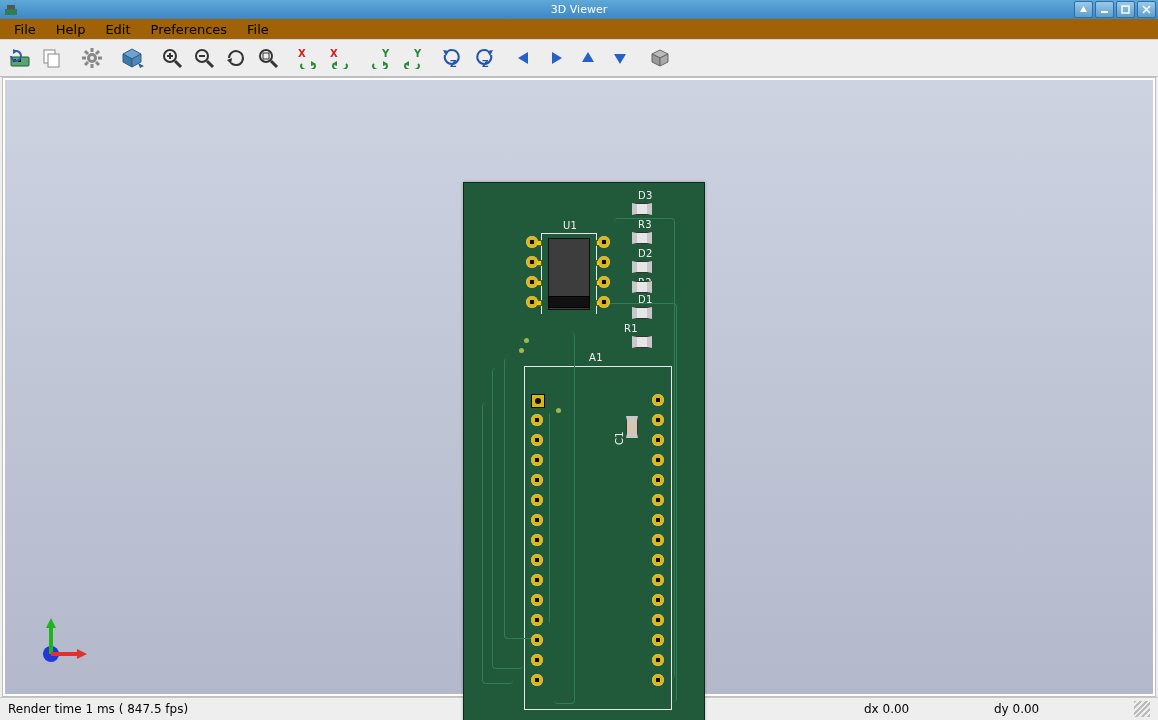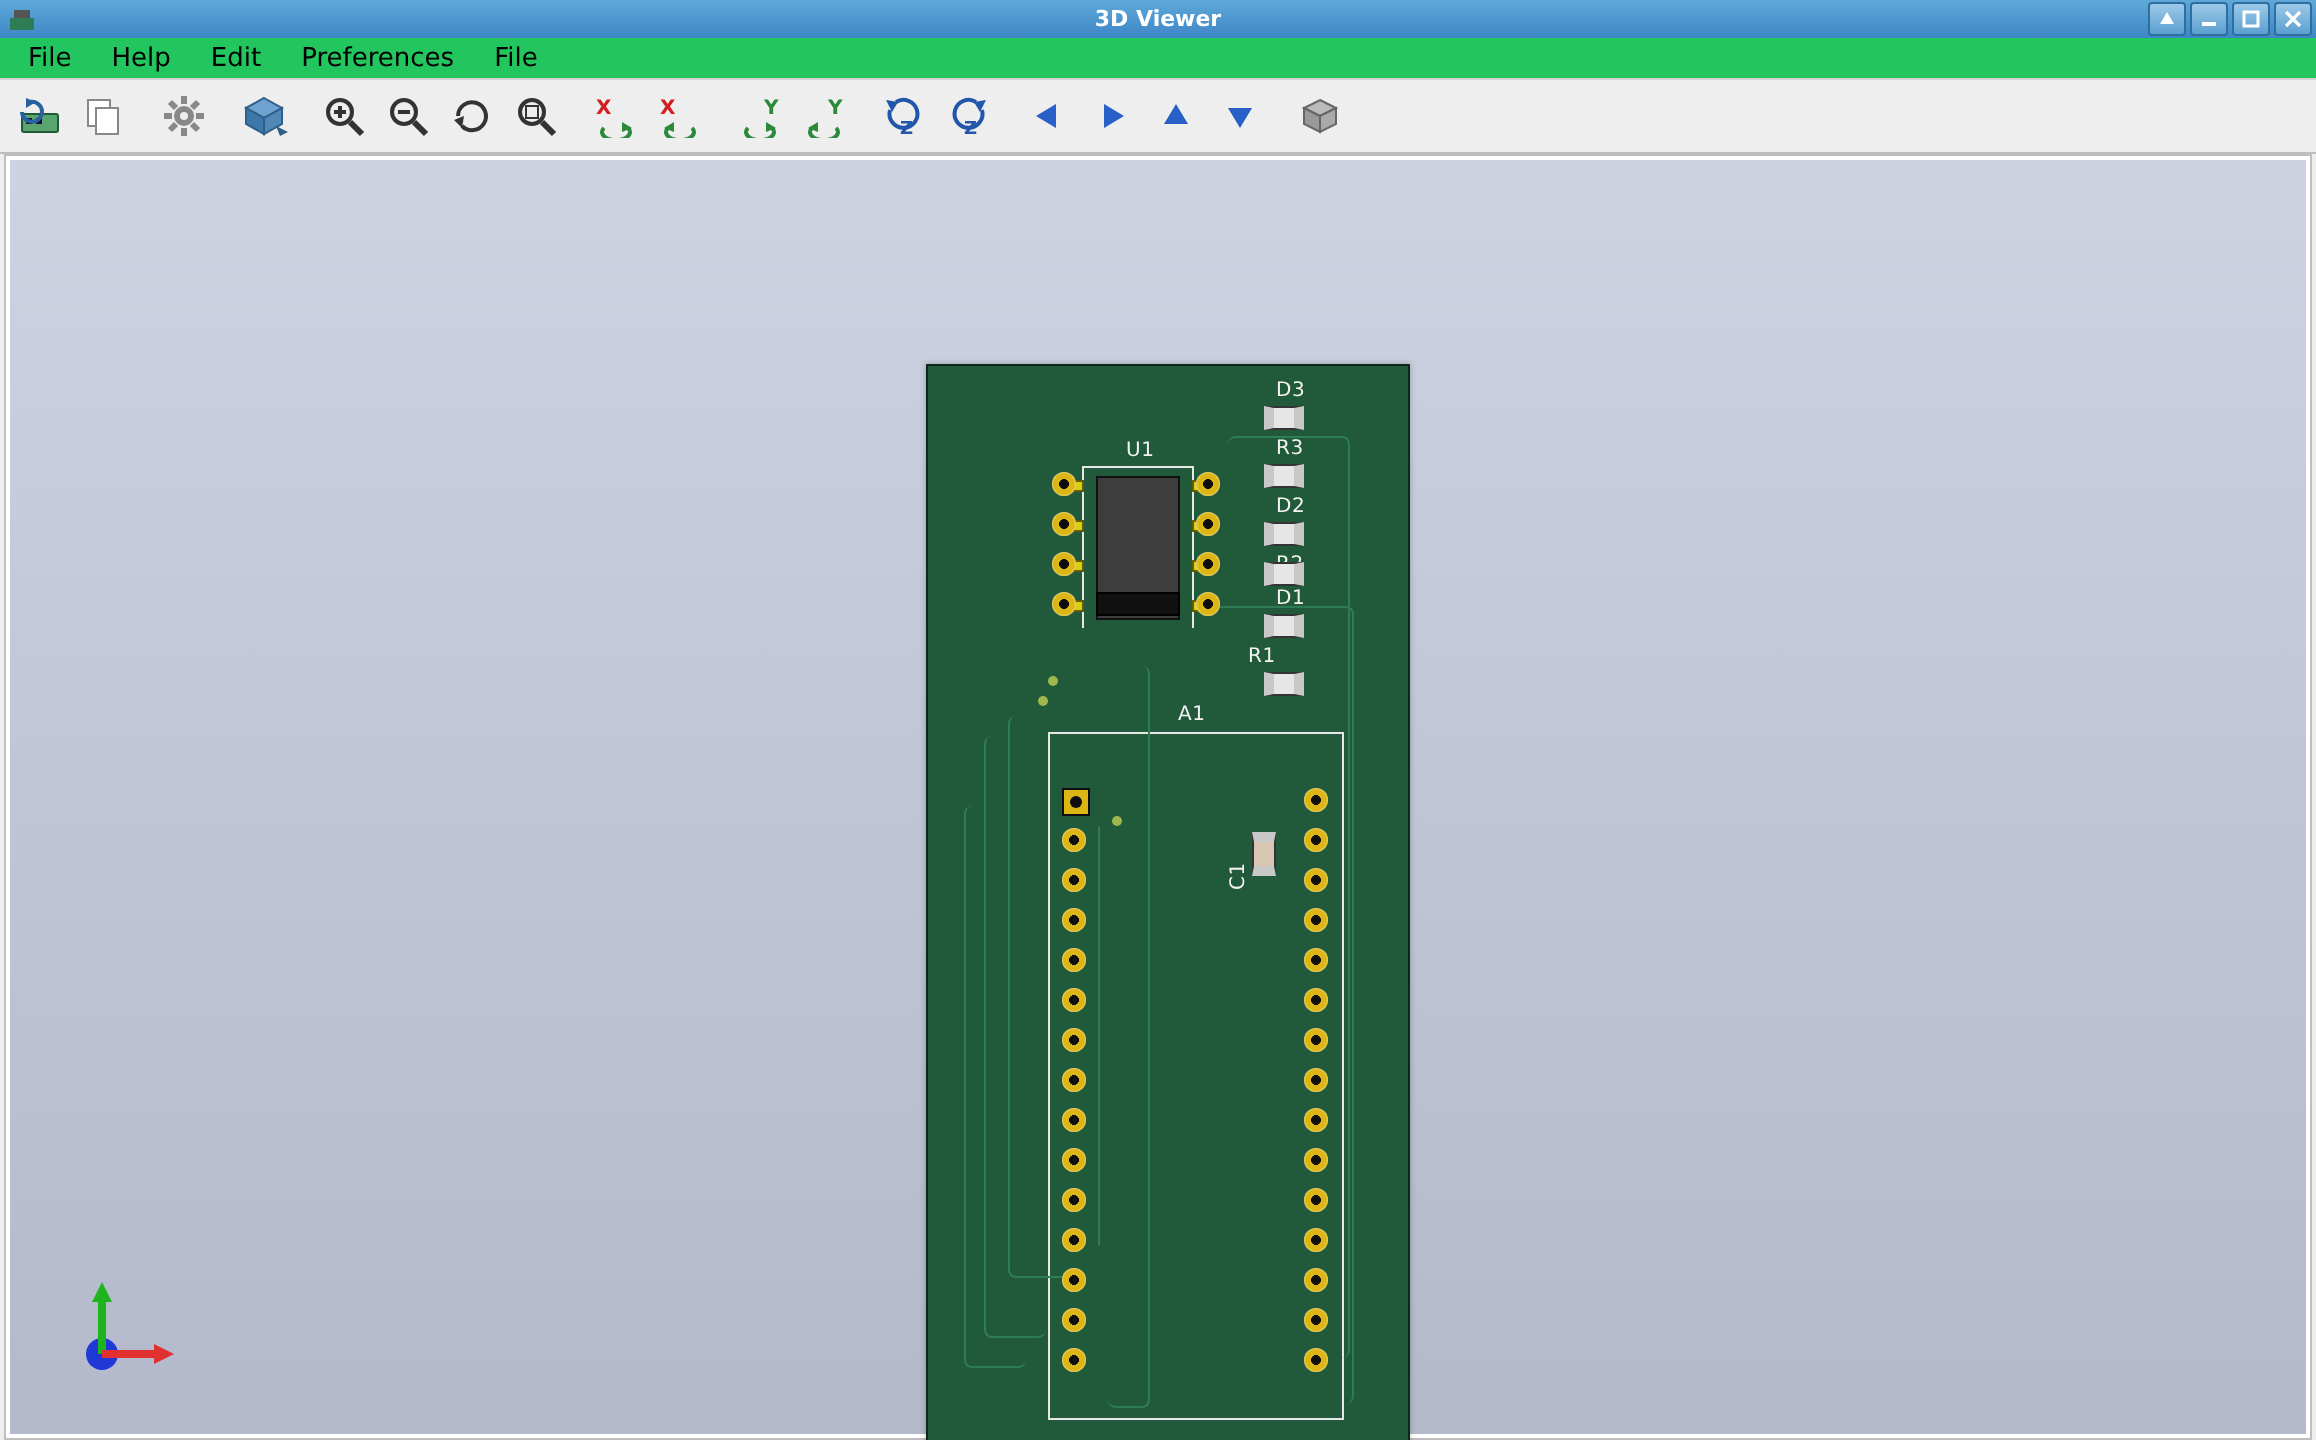--- a/index.html
+++ b/index.html
@@ -1,24 +1,24 @@
 <!DOCTYPE html>
 <html><head>
 <meta charset="utf-8">
 <style>
 html,body{margin:0;padding:0;height:100%;font-family:"DejaVu Sans","Segoe UI",Arial,sans-serif;font-size:12px;color:#000;background:#e8e8e8}
 .window{width:1158px;height:720px;display:flex;flex-direction:column;background:#eee;position:relative;overflow:hidden}
 .titlebar{height:19px;background:linear-gradient(#5fa9d8,#3d86c6);display:flex;align-items:center;color:#fff;font-size:11px;position:relative}
 .titlebar .app-ico{width:14px;height:14px;margin:0 4px;display:inline-block}
 .titlebar .app-ico svg{display:block}
-.titlebar .title{position:absolute;left:50%;transform:translateX(-50%);font-weight:bold}
+.titlebar .title{position:absolute;left:50%;transform:translateX(-50%);font-weight:normal}
 .titlebar .winbtns{position:absolute;right:2px;top:1px;display:flex;gap:2px}
 .titlebar .wbtn{width:17px;height:15px;background:linear-gradient(#9cc9e8,#5b9fd0);border:1px solid #2f6ea0;border-radius:2px;display:flex;align-items:center;justify-content:center}
 .titlebar .wbtn svg{display:block}
-.menubar{height:20px;background:#22c55e;display:flex;align-items:center;padding:0 4px;border-bottom:1px solid #d4d4d4}
+.menubar{height:20px;background:#a16207;display:flex;align-items:center;padding:0 4px;border-bottom:1px solid #d4d4d4}
 .menubar .mi{padding:2px 10px;font-size:13px}
 .toolbar{height:36px;background:#eee;display:flex;align-items:center;padding:0 4px;border-bottom:1px solid #bdbdbd;gap:0}
 .tbtn{width:30px;height:30px;display:flex;align-items:center;justify-content:center;margin:0 0px;border:1px solid transparent;border-radius:2px}
 .tsep{width:8px}
 .canvas-wrap{flex:1;position:relative;background:#fff;border:1px solid #bfbfbf;margin:0 2px}
 .canvas{position:absolute;inset:2px;background:linear-gradient(#ced3e2 0%,#b3b8cb 100%)}
 .axis-gizmo{position:absolute;left:26px;bottom:22px;width:60px;height:60px}
 
 .pcb{position:absolute;left:458px;top:102px;width:240px;height:562px;background:#215a3a;border:1px solid #0d2a19;box-shadow:0 0 3px rgba(0,0,0,.25)}
 .pcb .silk{font:10px/1 "DejaVu Sans",Arial;color:#f2f2f2;letter-spacing:.3px;position:absolute}
@@ -320,13 +320,20 @@
           <div class="via" style="left: 67px; top: 451px;"></div>
           <div class="via" style="left: 188px; top: 451px;"></div>
           <div class="via" style="left: 67px; top: 471px;"></div>
           <div class="via" style="left: 188px; top: 471px;"></div>
           <div class="via" style="left: 67px; top: 491px;"></div>
           <div class="via" style="left: 188px; top: 491px;"></div>
         </div>
     </div>
   </div>
 
+  <div class="statusbar">
+    <span>Render time 1 ms ( 847.5 fps)</span>
+    <span class="spacer"></span>
+    <span style="width:130px">dx 0.00</span>
+    <span style="width:130px">dy 0.00</span>
+    <span class="grip"></span>
+  </div>
 </div>
 
 </body></html>

